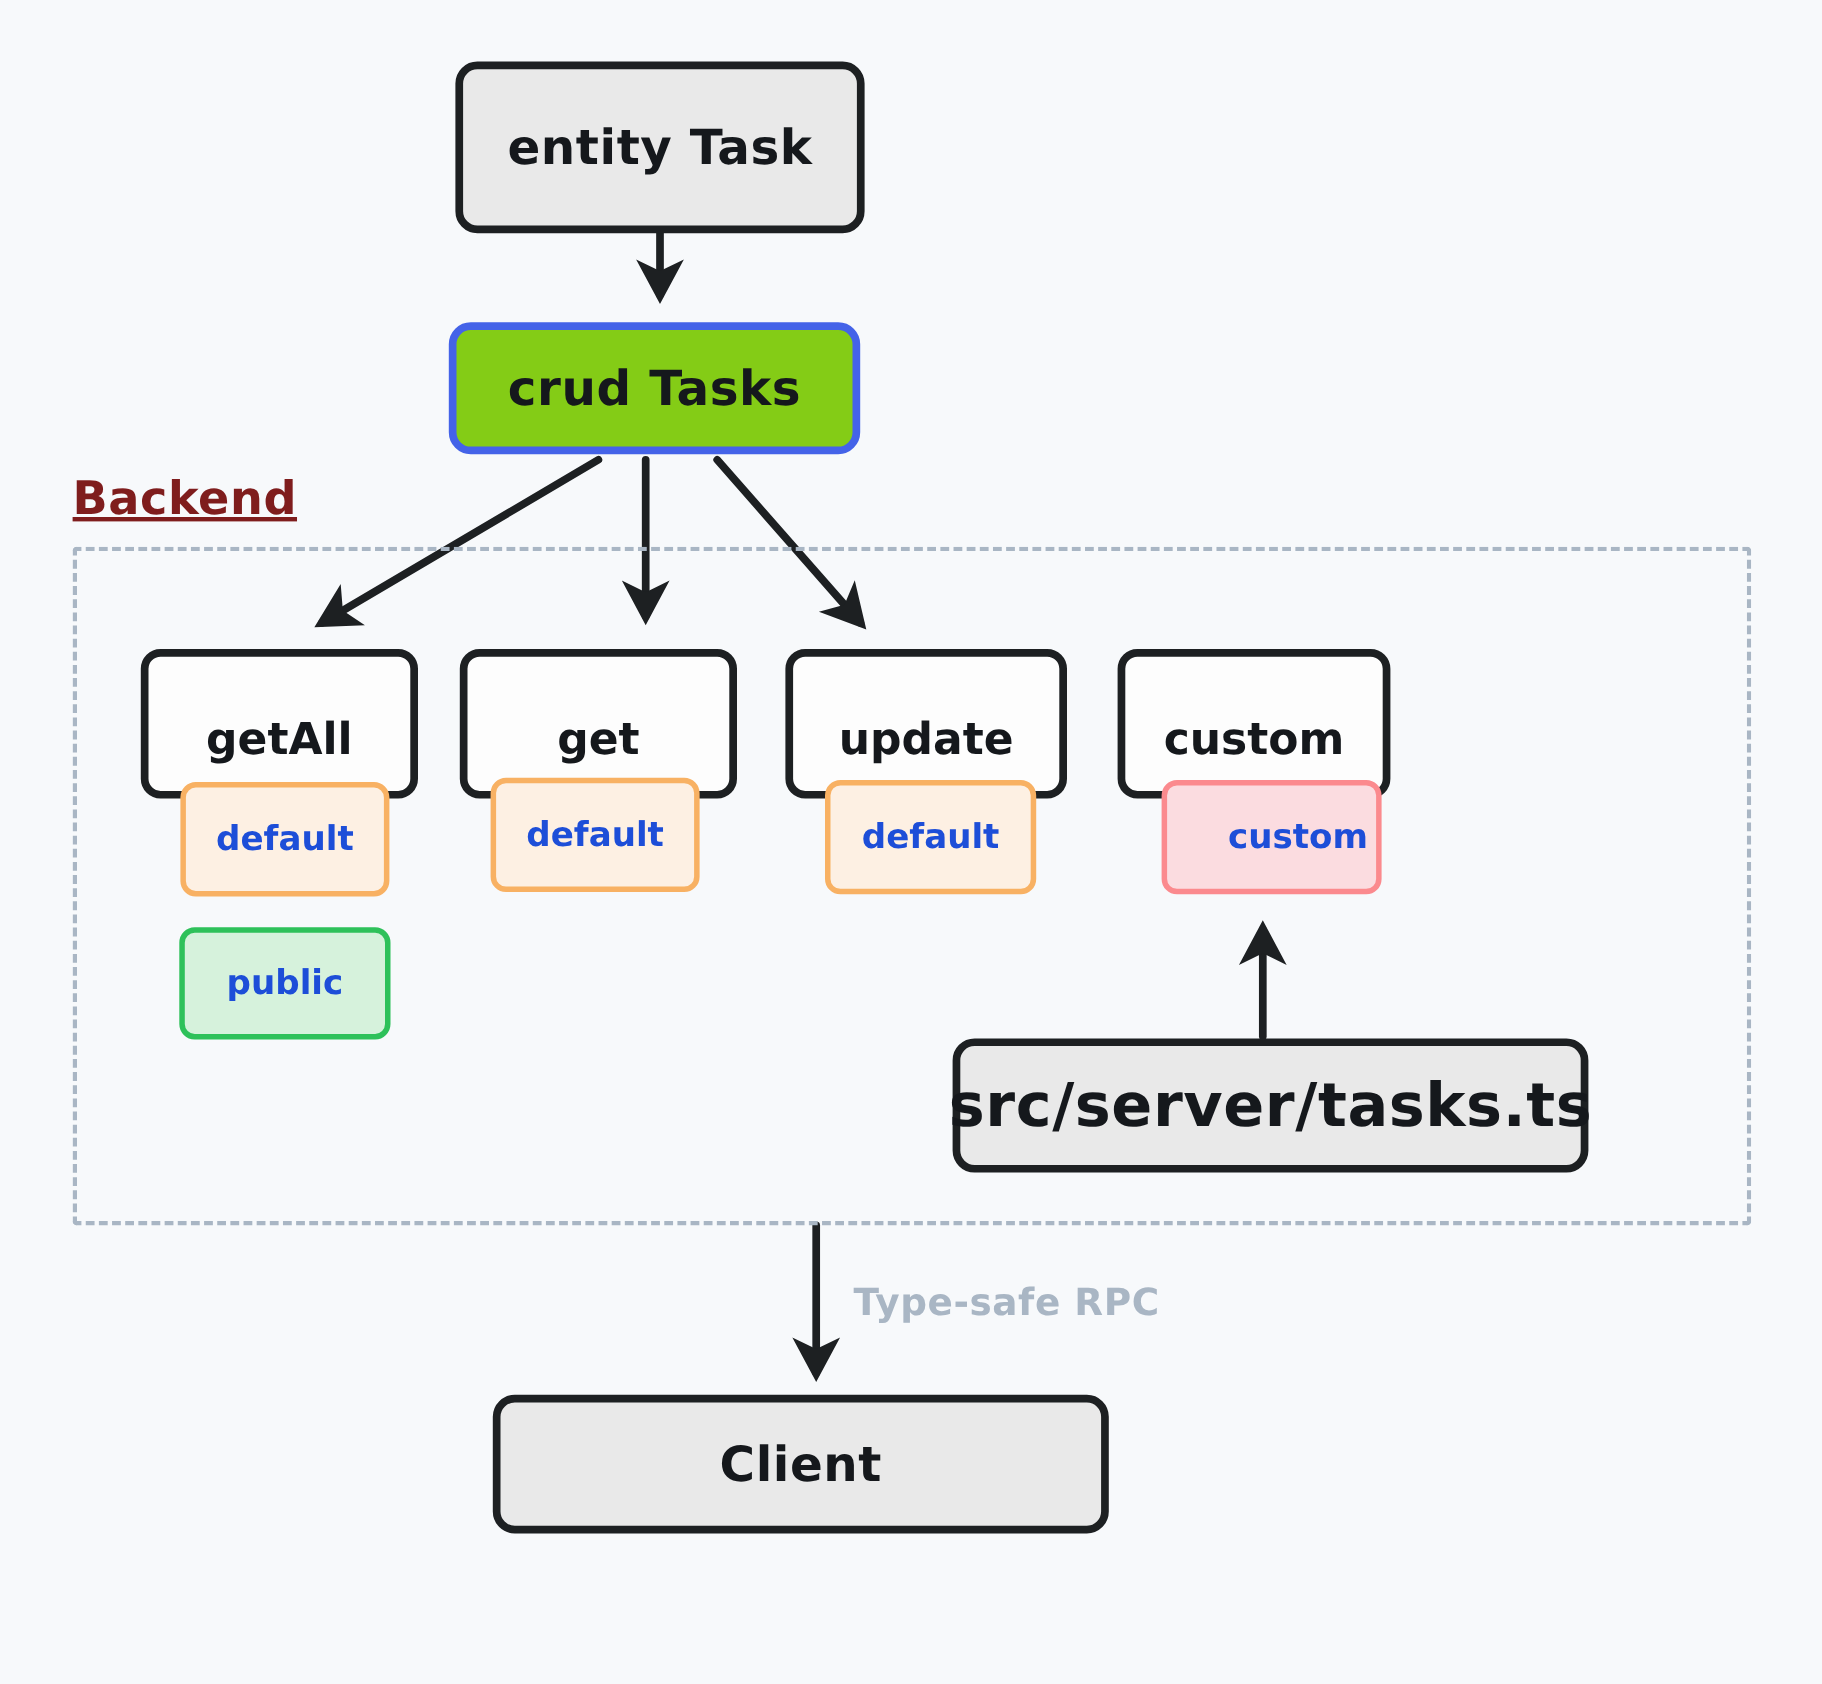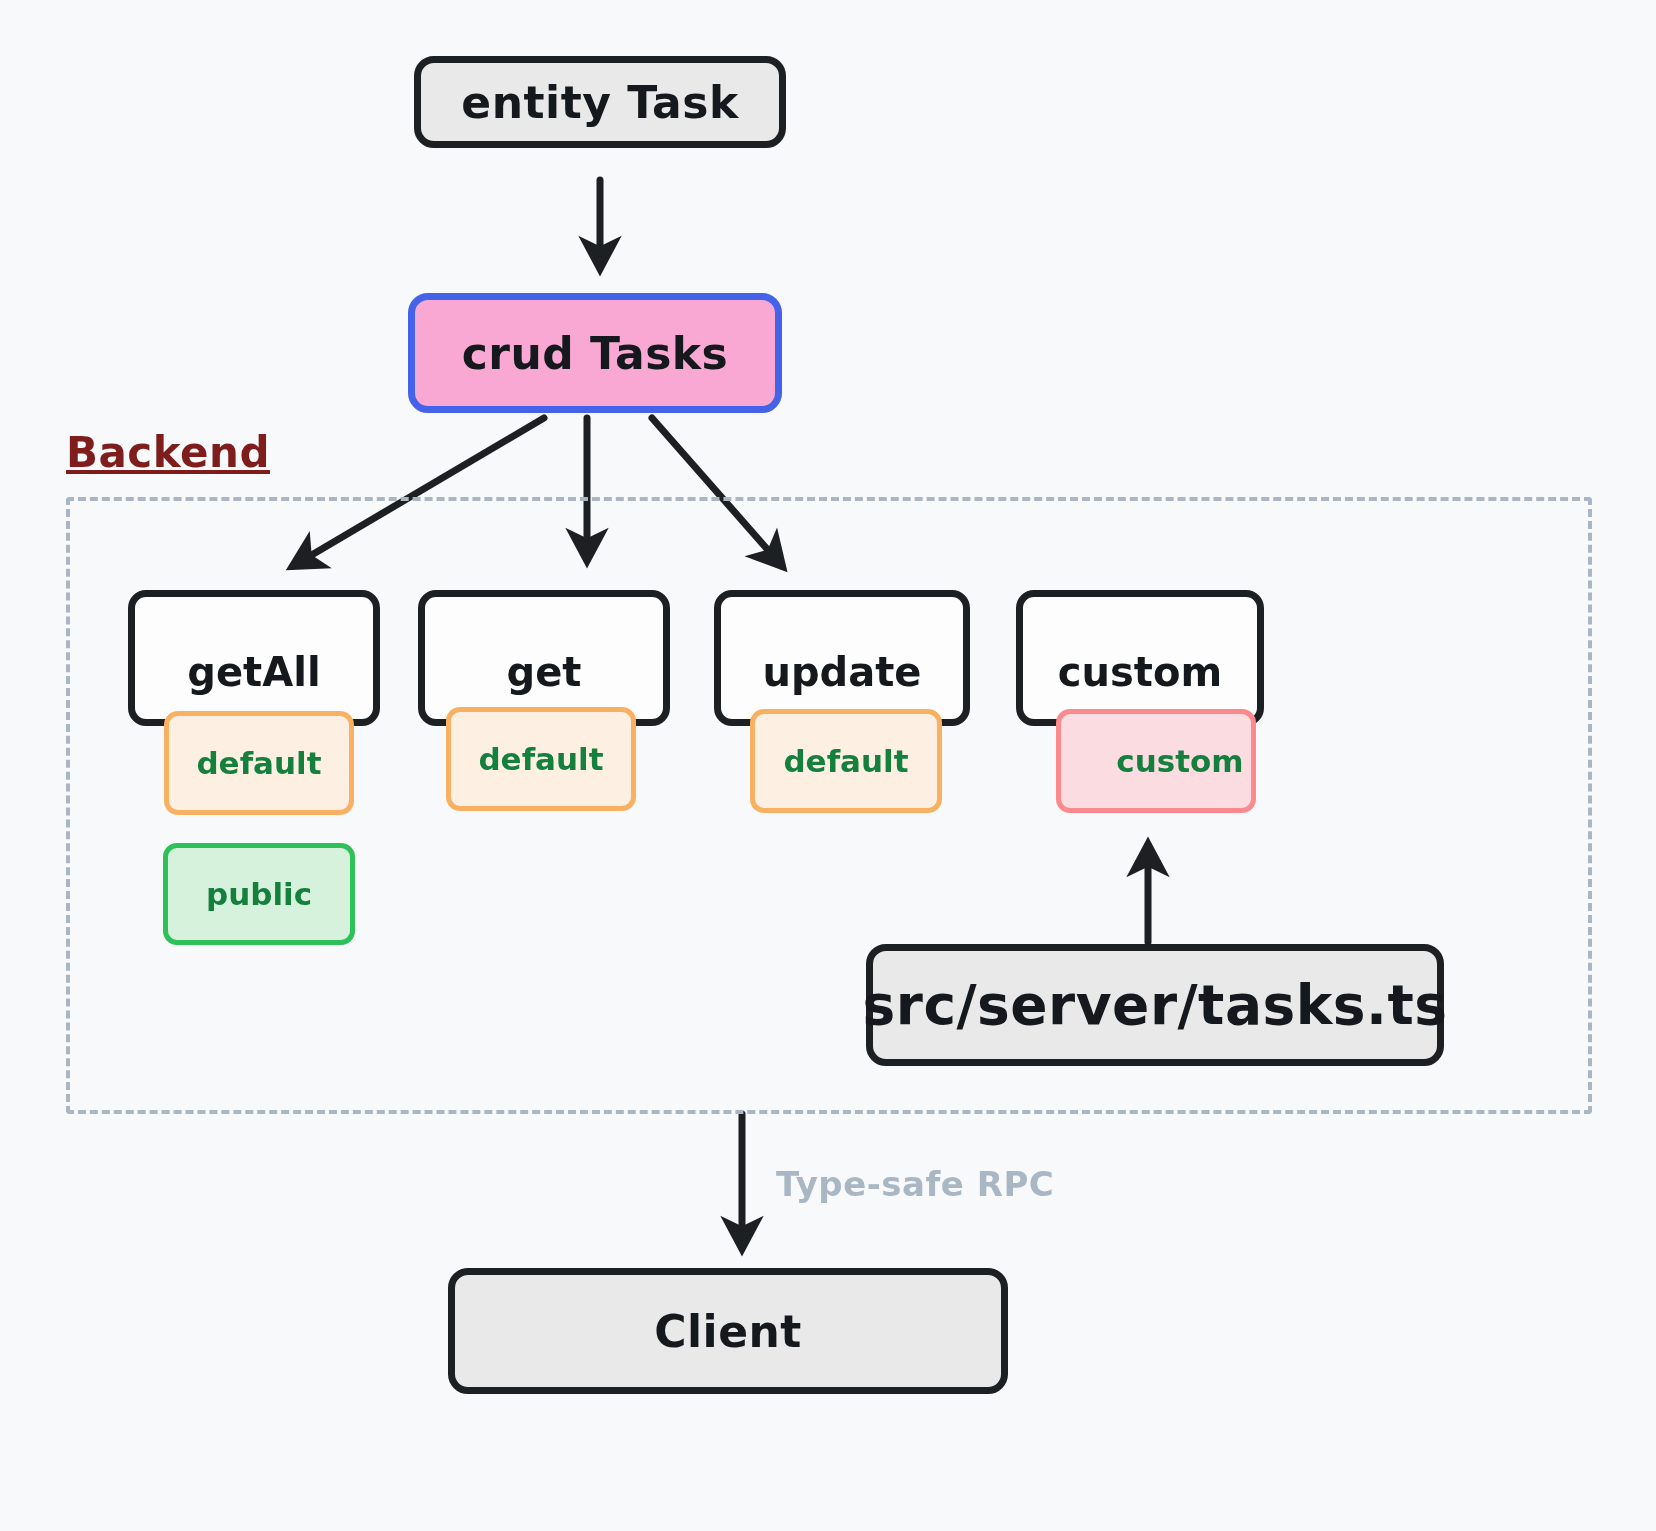--- a/index.html
+++ b/index.html
@@ -36,21 +36,21 @@
   
   .node-dark {
     background: #e9e9e9;
     border: 7px solid #1d2022;
     border-radius: 20px;
     font-size: 44px;
     font-weight: 700;
     letter-spacing: 0.5px;
   }
   .node-blue {
-    background: #f9a8d4;
+    background: #84cc16;
     border: 7px solid #4463e8;
     border-radius: 20px;
     font-size: 44px;
     font-weight: 700;
     letter-spacing: 0.5px;
   }
   .node-method {
     background: #fdfdfd;
     border: 7px solid #1d2022;
     border-radius: 18px;
@@ -67,21 +67,21 @@
   
   .badge {
     position: absolute;
     box-sizing: border-box;
     display: flex;
     align-items: center;
     justify-content: center;
     border-radius: 14px;
     font-size: 31px;
     font-weight: 700;
-    color: #15803d;
+    color: #1d4ed8;
     z-index: 5;
   }
   .badge-default {
     background: #fdf0e3;
     border: 5px solid #f8b163;
   }
   .badge-custom {
     background: #fbdce0;
     border: 5px solid #fb8a8e;
     padding-left: 48px;
@@ -138,21 +138,21 @@
 
     <line x1="1148" y1="942" x2="1148" y2="845" stroke="#1d2022" stroke-width="7" stroke-linecap="round" marker-end="url(#arrowhead)"></line>
 
     <line x1="742" y1="1114" x2="742" y2="1248" stroke="#1d2022" stroke-width="7" stroke-linecap="round" marker-end="url(#arrowhead)"></line>
   </svg>
 
   <div class="group-label" style="left:66px; top:428px;">Backend</div>
 
   <div class="group-box" style="left:66px; top:497px; width:1526px; height:617px;"></div>
 
-  <div class="node node-dark" style="left:414px; top:56px; width:372px; height:92px;">
+  <div class="node node-dark" style="left:414px; top:56px; width:372px; height:156px;">
     <span>entity Task</span>
   </div>
 
   <div class="node node-blue" style="left:408px; top:293px; width:374px; height:120px;">
     <span>crud Tasks</span>
   </div>
 
   <div class="node node-method" style="left:418px; top:590px; width:252px; height:136px;">
     <span>get</span>
   </div>

